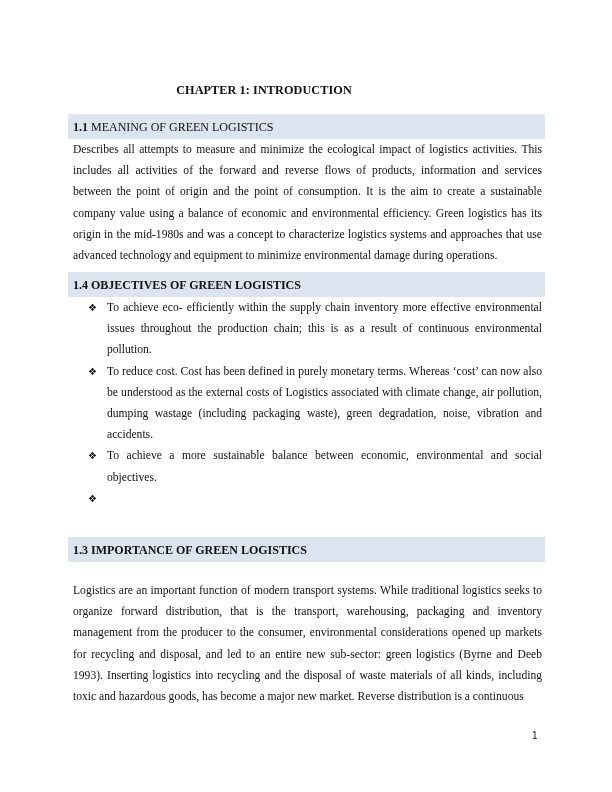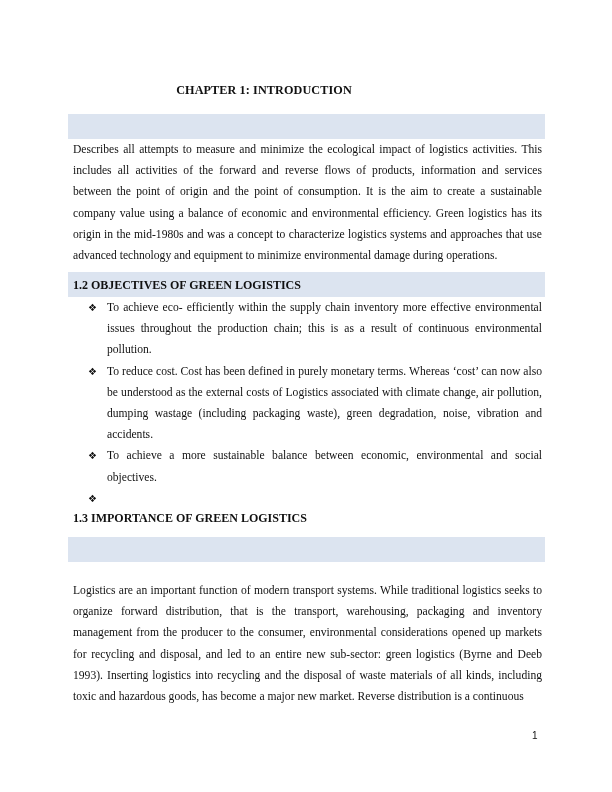--- a/index.html
+++ b/index.html
@@ -20,25 +20,29 @@
     .page-number { position: absolute; top: 730px; left: 532px; font-size: 10px; font-family: "Liberation Sans", sans-serif; }
   </style>
 </head>
 <body>
 
 <div class="page">
 
   <div class="chapter-title">CHAPTER 1: INTRODUCTION</div>
 
   <div class="band" style="top:114px;"></div>
+  <div class="band-text" style="top:120px;">
+    <b>1.1</b>
+    <span>MEANING OF GREEN LOGISTICS</span>
+  </div>
   <p class="para" style="top:139px;">Describes all attempts to measure and minimize the ecological impact of logistics activities. This includes all activities of the forward and reverse flows of products, information and services between the point of origin and the point of consumption. It is the aim to create a sustainable company value using a balance of economic and environmental efficiency. Green logistics has its origin in the mid-1980s and was a concept to characterize logistics systems and approaches that use advanced technology and equipment to minimize environmental damage during operations.</p>
 
   <div class="band" style="top:272px;"></div>
   <div class="band-text" style="top:278px; font-weight:bold;">
-    <span>1.2</span>
+    <span>1.4</span>
     <span>OBJECTIVES OF GREEN LOGISTICS</span>
   </div>
   <ul class="bullets" style="top:297px;">
     <li>
       <span class="bullet-glyph">❖</span>
       <span>To achieve eco- efficiently within the supply chain inventory more effective environmental issues throughout the production chain; this is as a result of continuous environmental pollution.</span>
     </li>
     <li>
       <span class="bullet-glyph">❖</span>
       <span>To reduce cost. Cost has been defined in purely monetary terms. Whereas ‘cost’ can now also be understood as the external costs of Logistics associated with climate change, air pollution, dumping wastage (including packaging waste), green degradation, noise, vibration and accidents.</span>
@@ -46,20 +50,20 @@
     <li>
       <span class="bullet-glyph">❖</span>
       <span>To achieve a more sustainable balance between economic, environmental and social objectives.</span>
     </li>
     <li>
       <span class="bullet-glyph">❖</span>
     </li>
   </ul>
 
   <div class="band" style="top:537px;"></div>
-  <div class="band-text" style="top:511px; font-weight:bold;">
+  <div class="band-text" style="top:543px; font-weight:bold;">
     <span>1.3</span>
     <span>IMPORTANCE OF GREEN LOGISTICS</span>
   </div>
   <p class="para" style="top:580px;">Logistics are an important function of modern transport systems. While traditional logistics seeks to organize forward distribution, that is the transport, warehousing, packaging and inventory management from the producer to the consumer, environmental considerations opened up markets for recycling and disposal, and led to an entire new sub-sector: green logistics (Byrne and Deeb 1993). Inserting logistics into recycling and the disposal of waste materials of all kinds, including toxic and hazardous goods, has become a major new market. Reverse distribution is a continuous</p>
 
   <div class="page-number">1</div>
 </div>
 
 </body></html>

